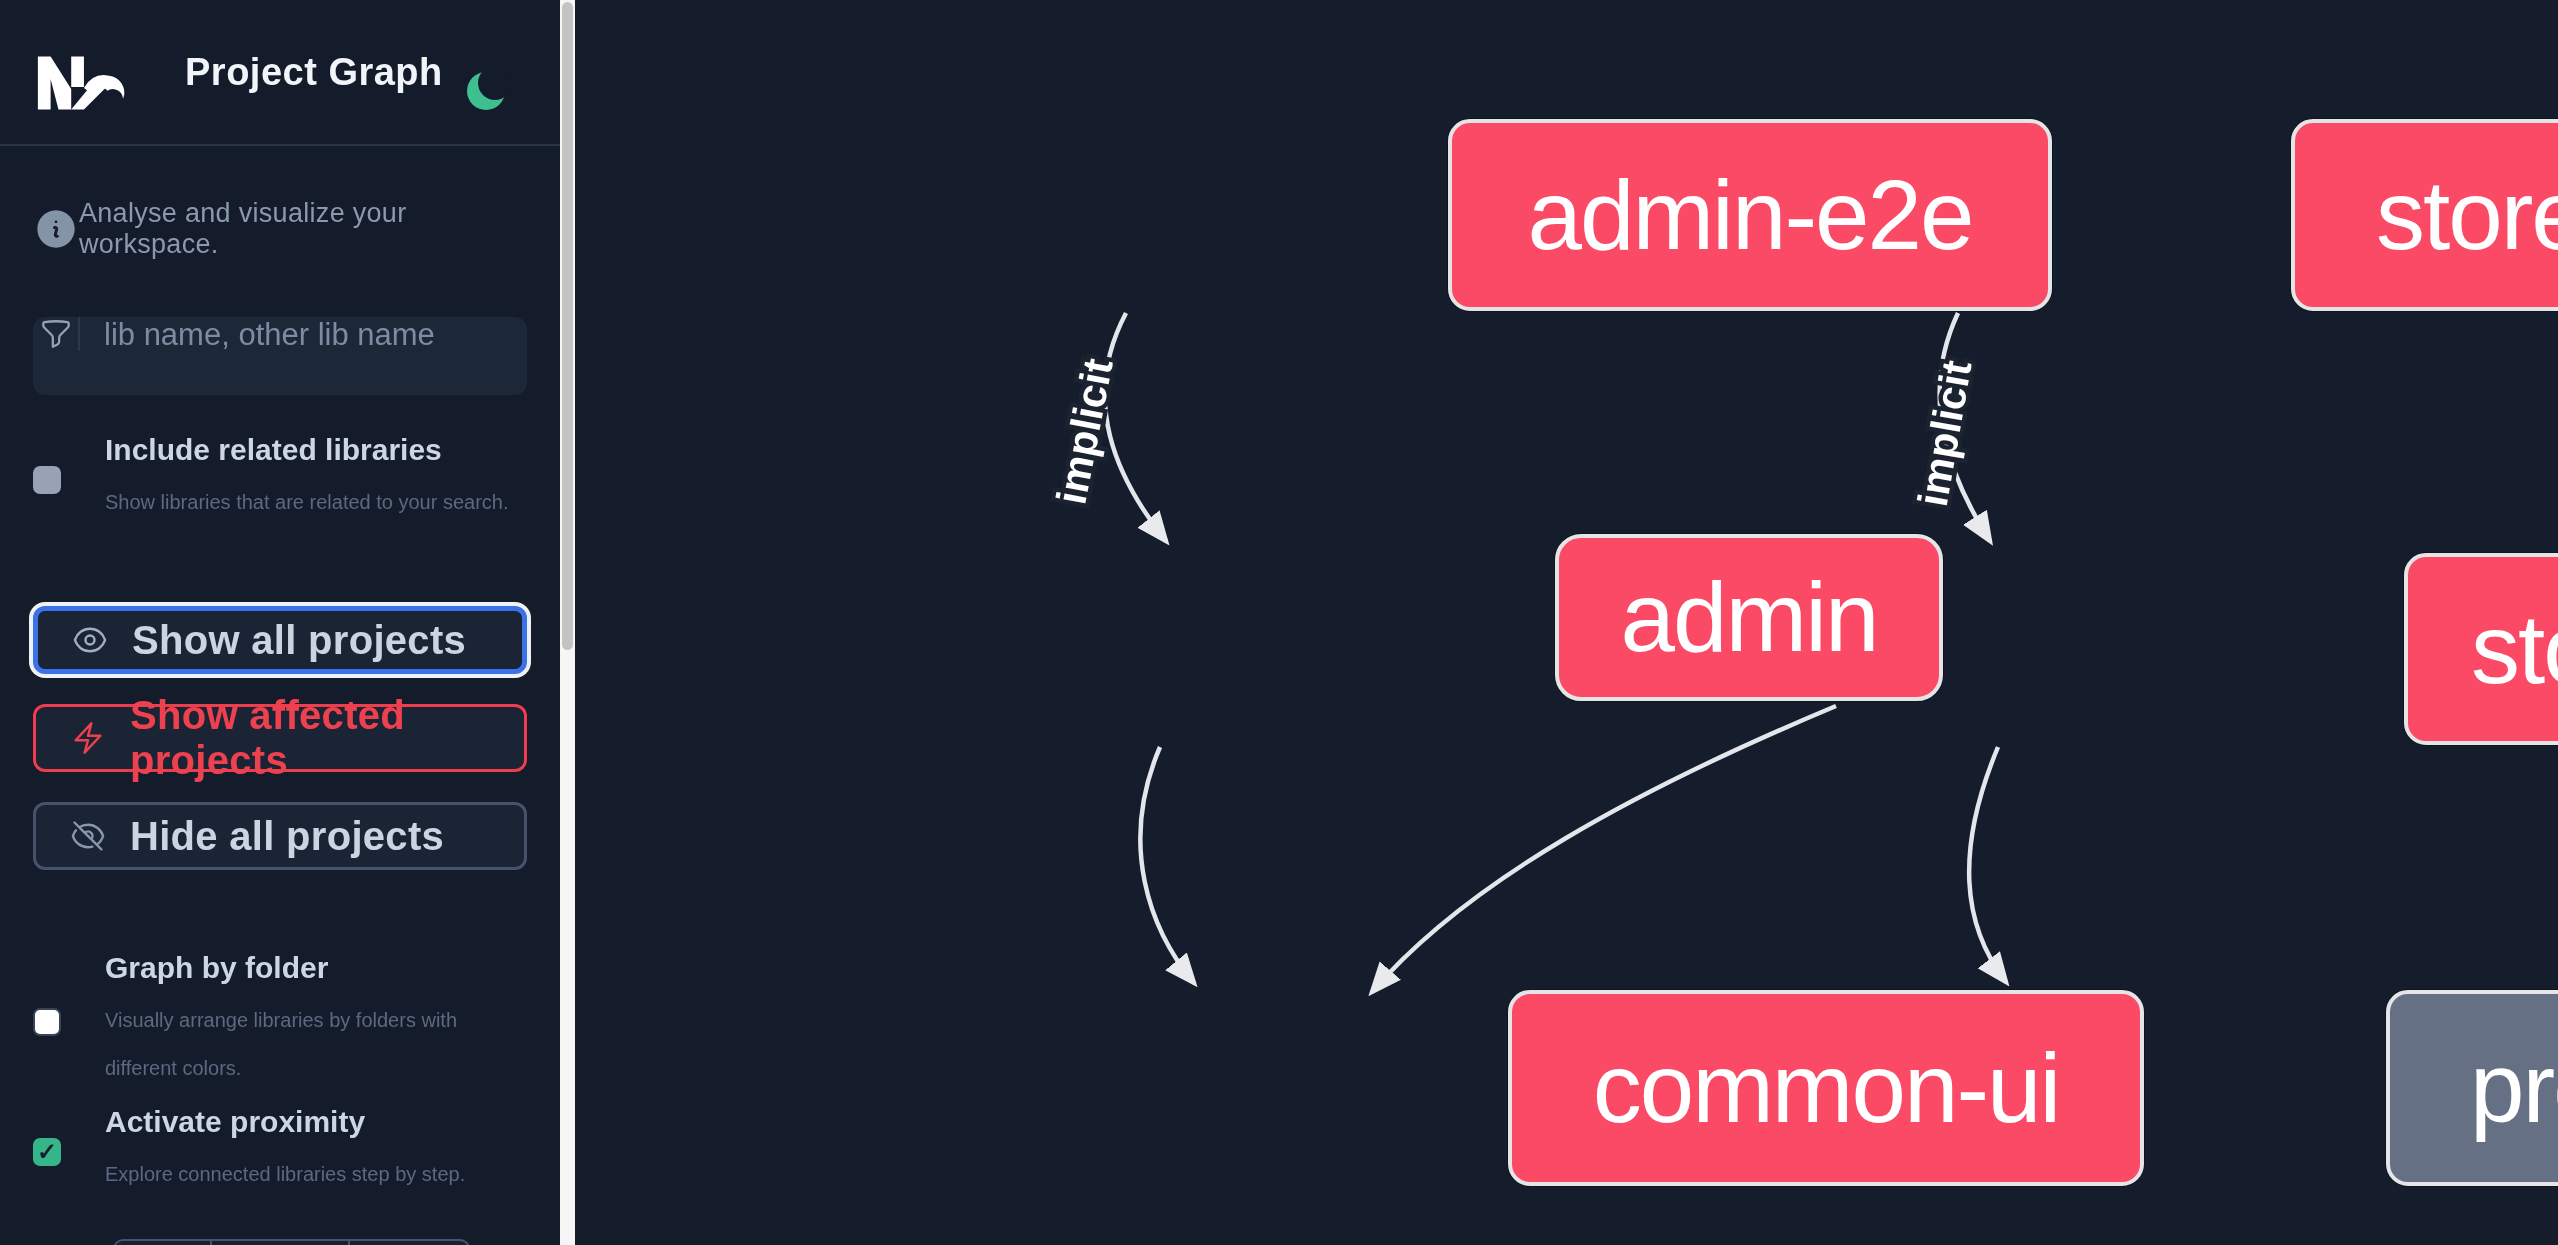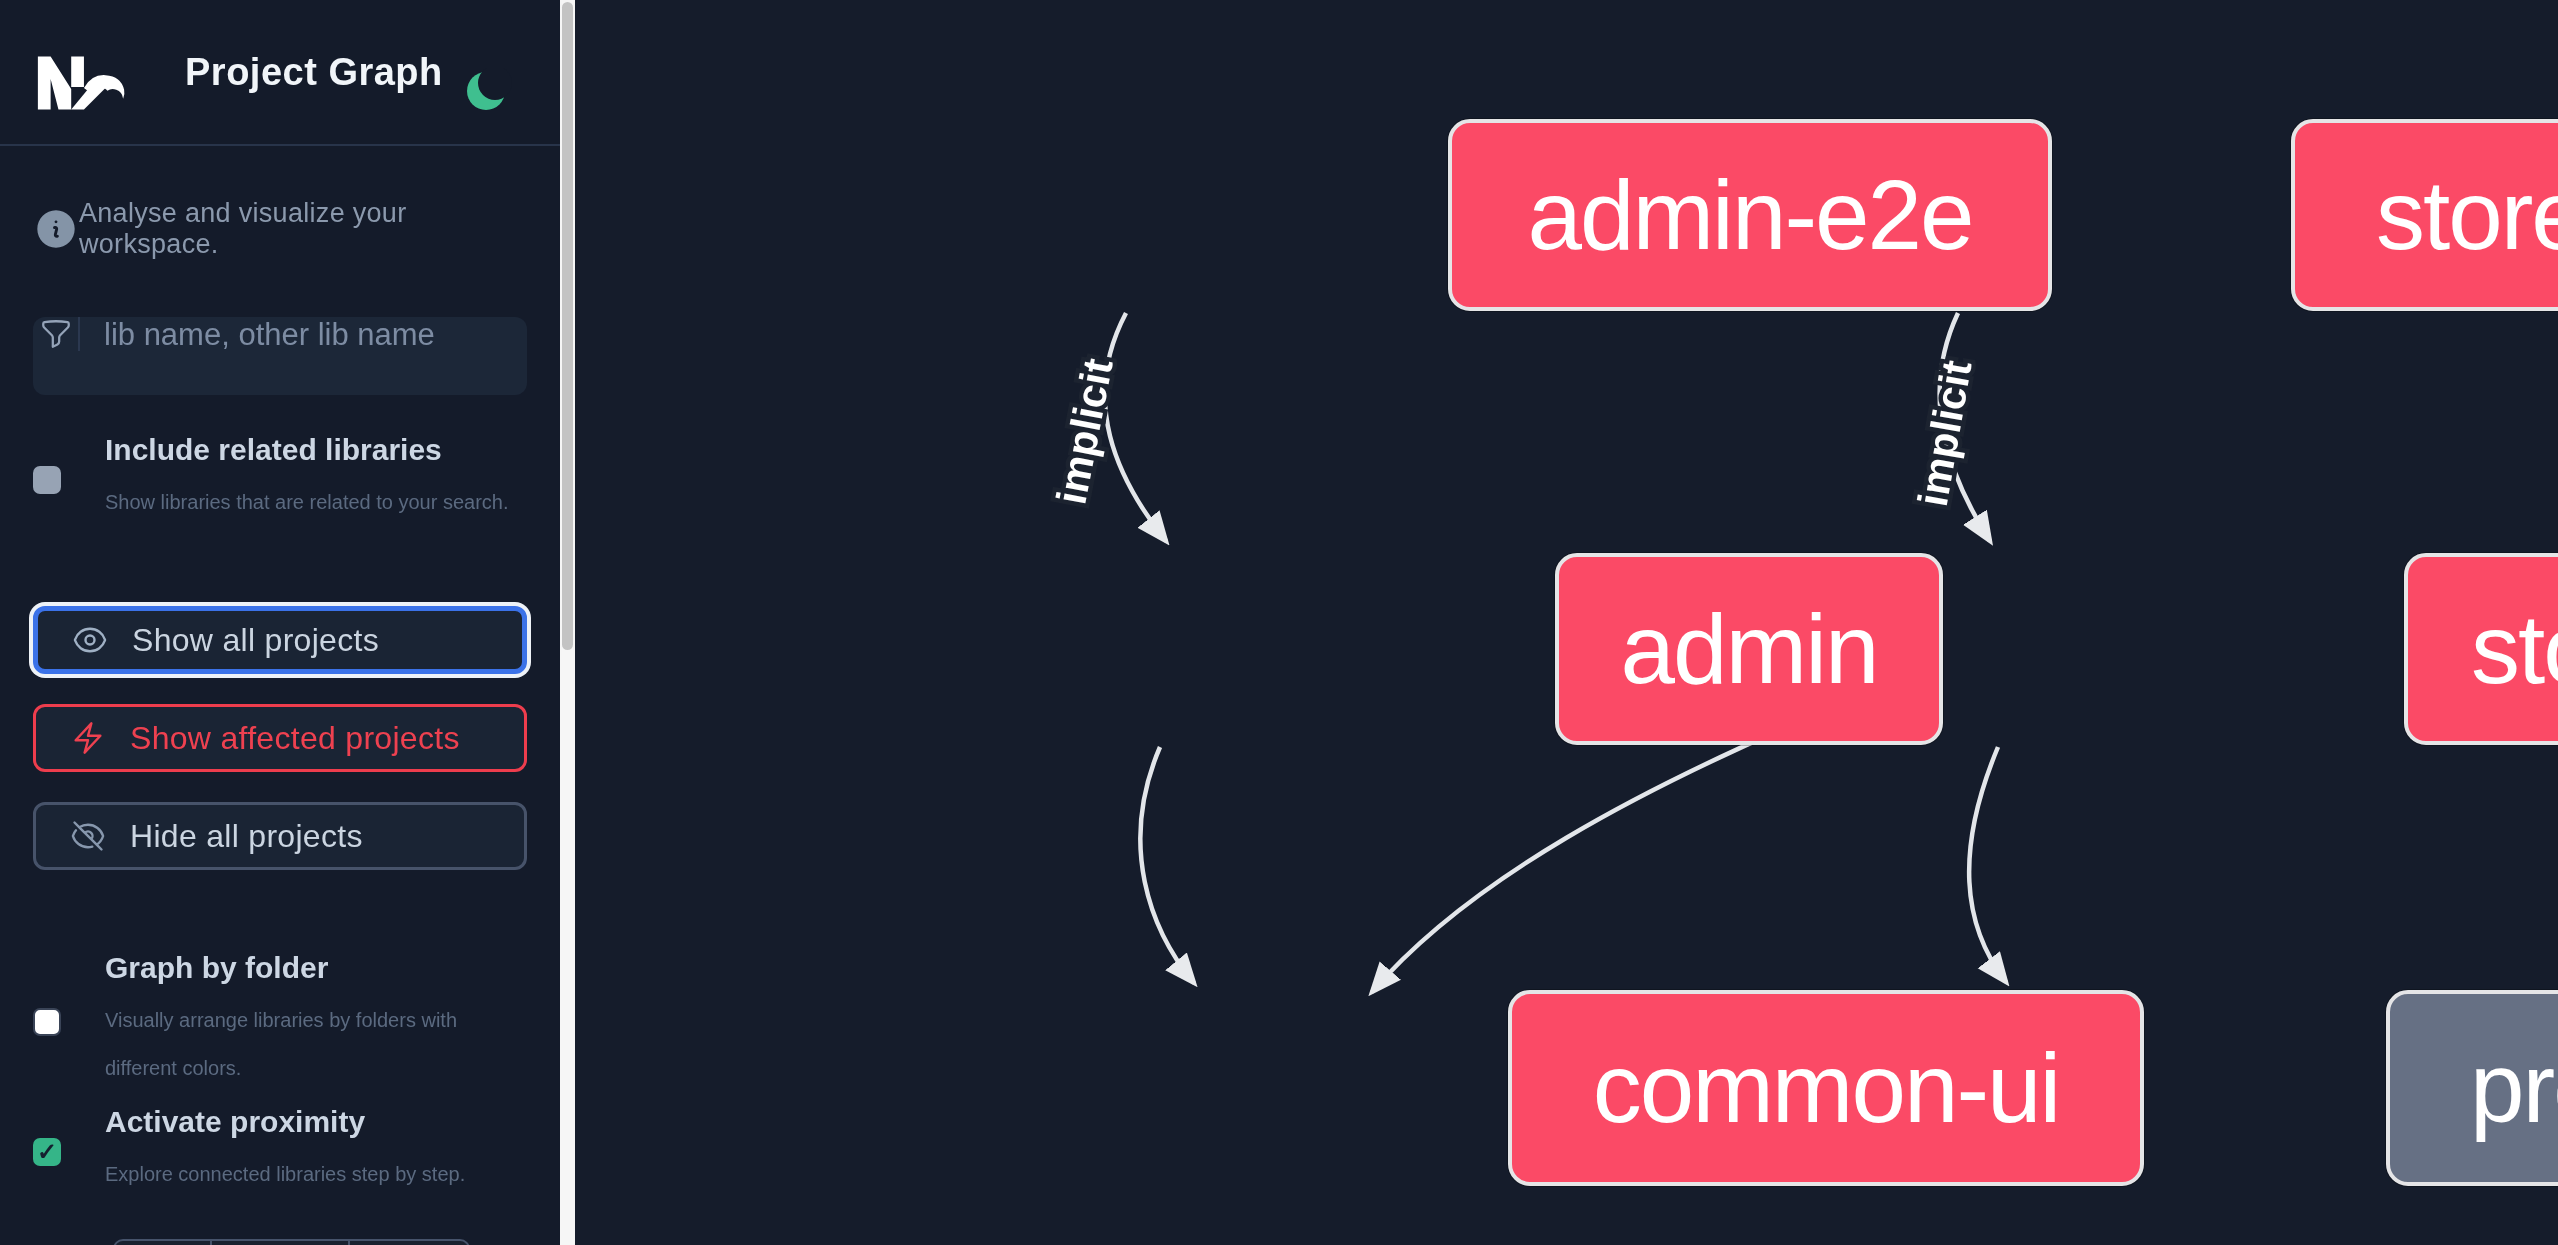--- a/index.html
+++ b/index.html
@@ -40,21 +40,21 @@
   .cbx.checked { background:#35b588; display:flex; align-items:center; justify-content:center;
                  color:#15202f; font-size:24px; font-weight:700; }
   .opt-label { color:#cdd7e4; font-size:30px; font-weight:600; line-height:44px; }
   .opt-desc  { color:#5b6a80; font-size:20px; font-weight:400; line-height:48px;
                margin-top:6px; width:420px; }
 
   .side-btn { position:absolute; left:33px; width:494px; height:68px; border-radius:12px;
               display:flex; align-items:center; gap:24px; padding-left:34px;
               background:#1a2434; cursor:pointer; }
   .side-btn svg { width:36px; height:36px; flex:0 0 auto; }
-  .side-btn span { font-size:32px; font-weight:400; color:#cbd5e1; letter-spacing:.3px; }
+  .side-btn span { font-size:40px; font-weight:700; color:#cbd5e1; letter-spacing:.3px; }
   #btn-show-all { top:606px; border:5px solid #3b72e8; box-shadow:0 0 0 4px #eef2f7; }
   #btn-show-affected { top:704px; border:3px solid #ee3d4d; }
   #btn-show-affected span { color:#ee4150; }
   #btn-hide-all { top:802px; border:3px solid #47536a; }
 
   #opt-related { top:428px; }
   #opt-group   { top:946px; }
   #opt-prox    { top:1100px; }
 
   .stepper { position:absolute; left:113px; top:1239px; width:357px; height:20px;
@@ -75,21 +75,21 @@
   #edges-svg { position:absolute; left:0; top:0; width:2558px; height:1245px; z-index:1; }
 
   .gnode { position:absolute; display:flex; align-items:center; justify-content:center;
            border:4px solid #e5e5e7; border-radius:22px; color:#ffffff; z-index:2;
            font-size:98px; font-weight:400; letter-spacing:-2px; cursor:pointer;
            box-shadow:0 0 0 1px rgba(0,0,0,.25); }
   .gnode.pink { background:#fb4a66; }
   .gnode.gray { background:#667084; }
   #node-admin-e2e { left:873px;  top:119px; width:604px; height:192px; }
   #node-store-e2e { left:1716px; top:119px; width:566px; height:192px; }
-  #node-admin     { left:980px;  top:553px; width:388px; height:192px; }
+  #node-admin     { left:980px;  top:534px; width:388px; height:167px;border-radius:26px; }
   #node-store     { left:1829px; top:553px; width:342px; height:192px; }
   #node-common-ui { left:933px;  top:990px; width:636px; height:196px; }
   #node-products  { left:1811px; top:990px; width:528px; height:196px; }
 </style>
 </head>
 <body>
 
 <div id="stage">
 
   <div id="sidebar">

